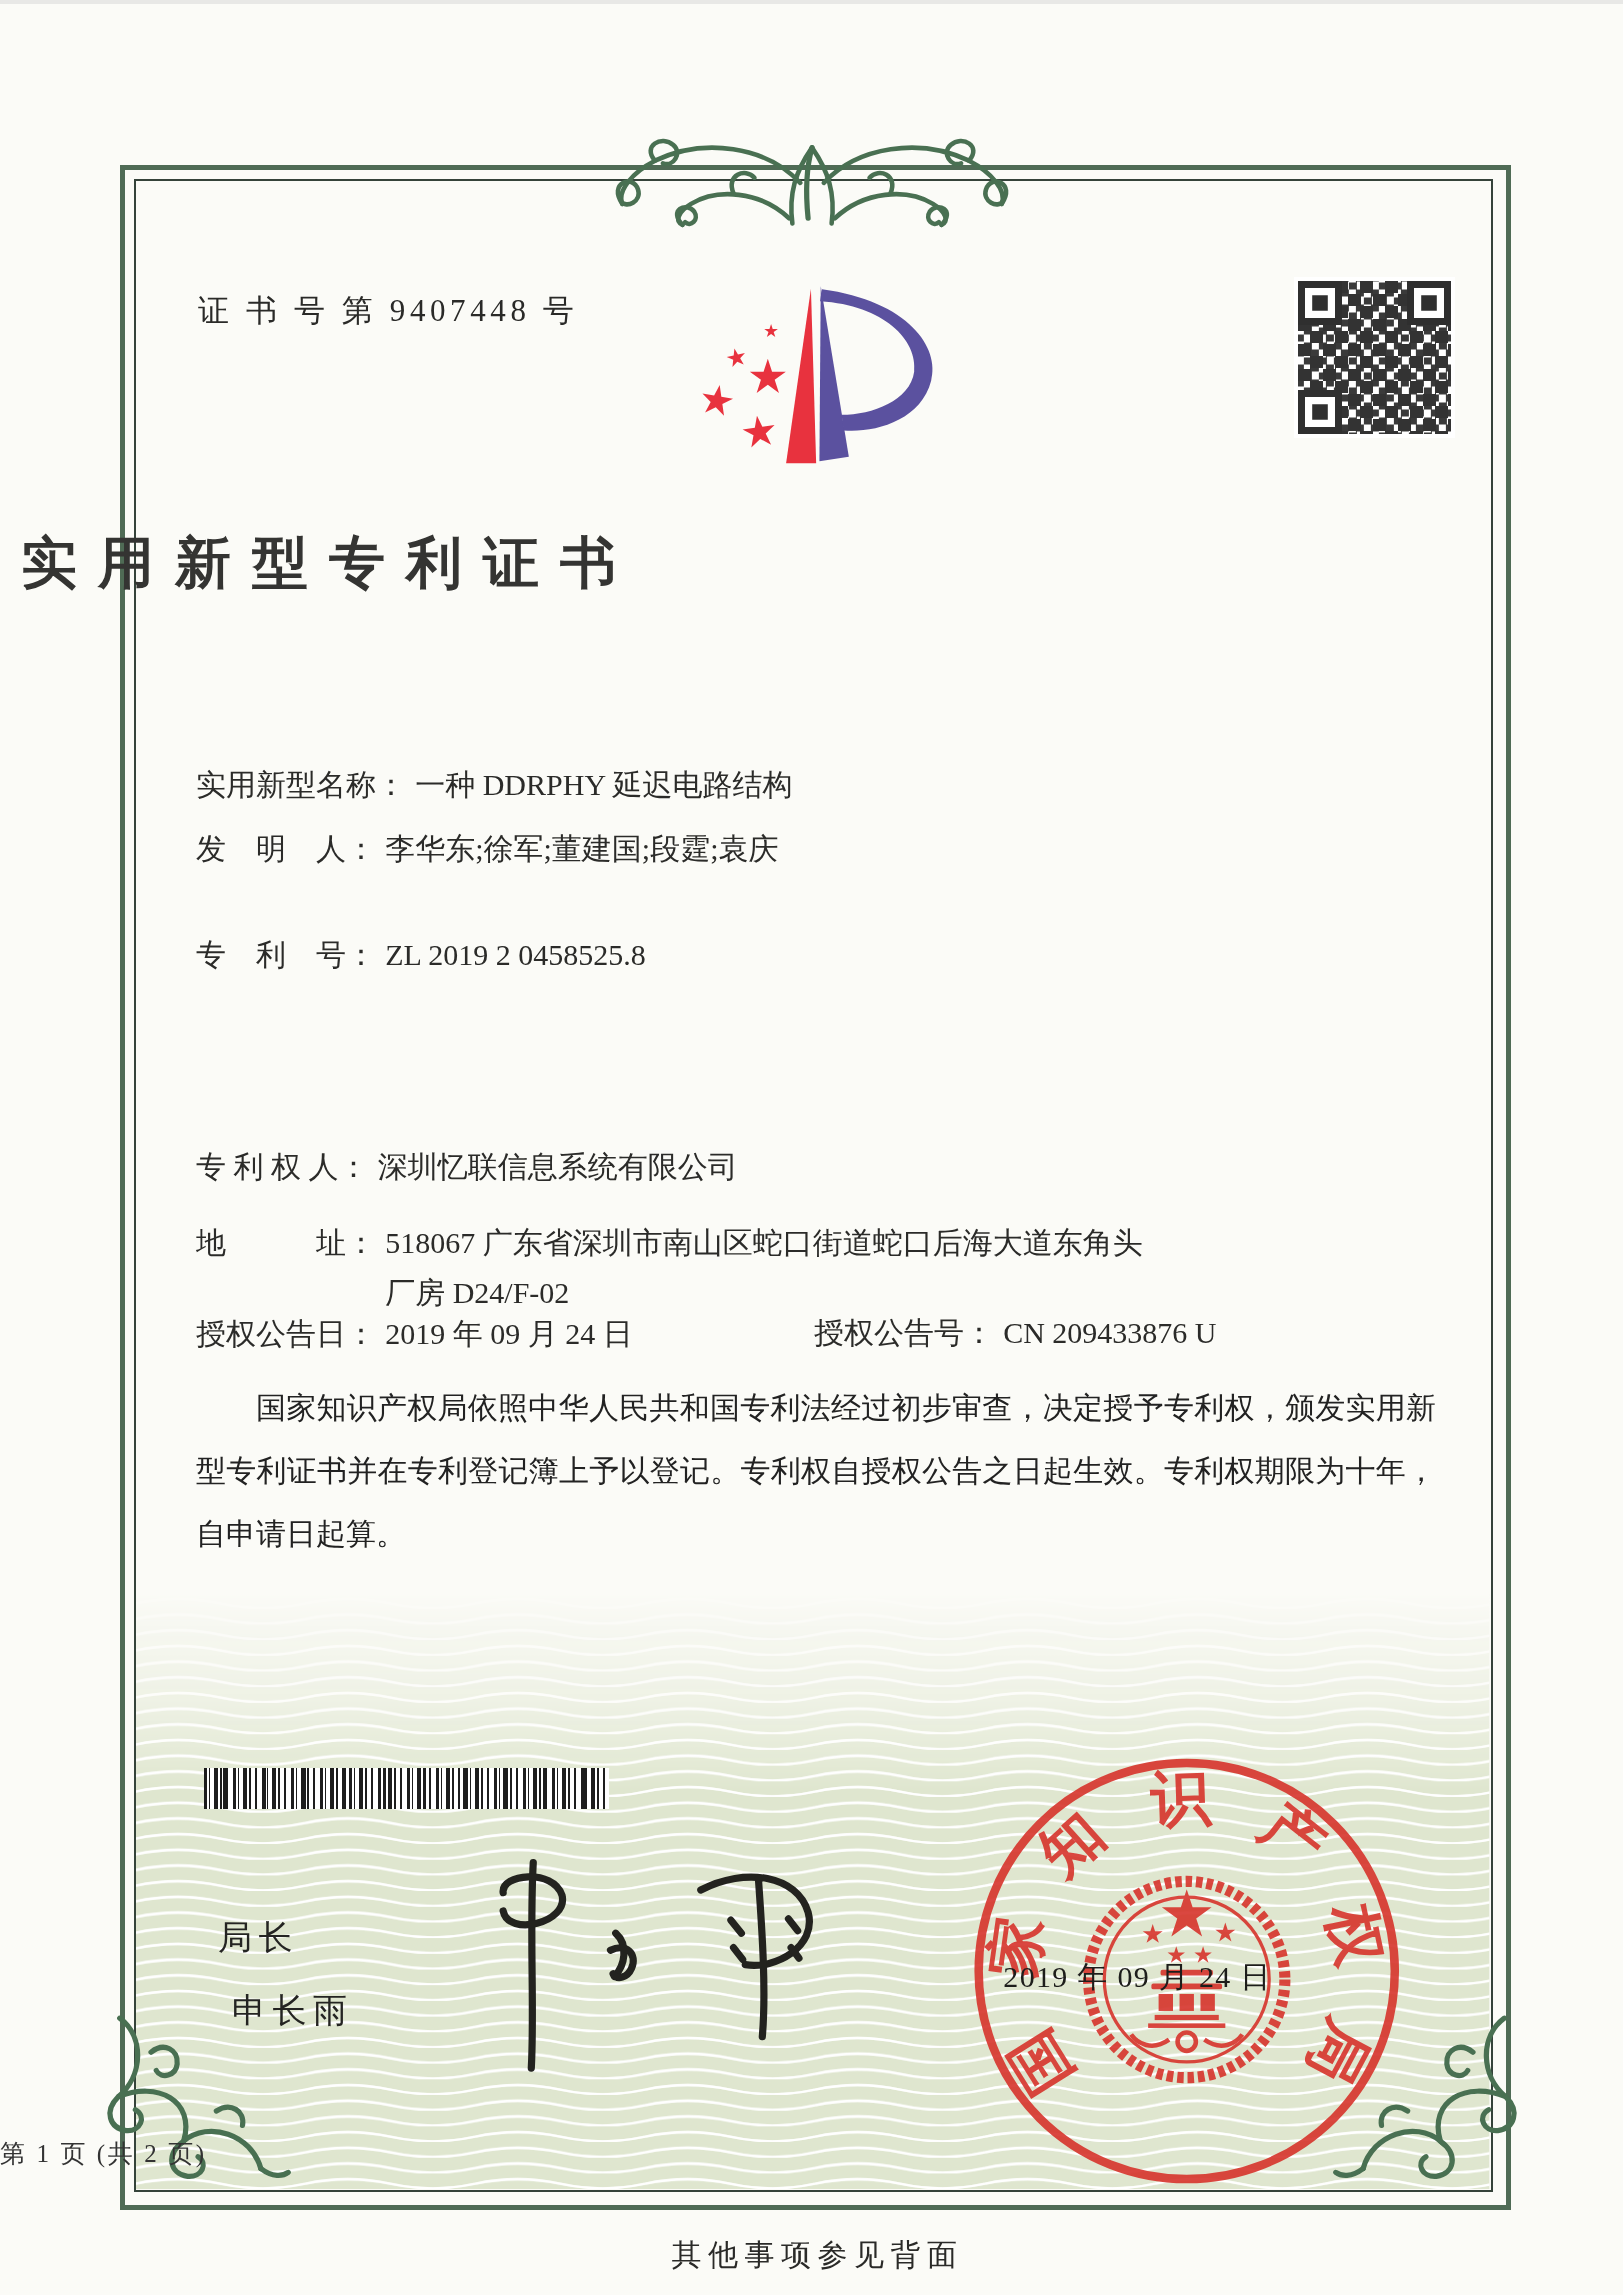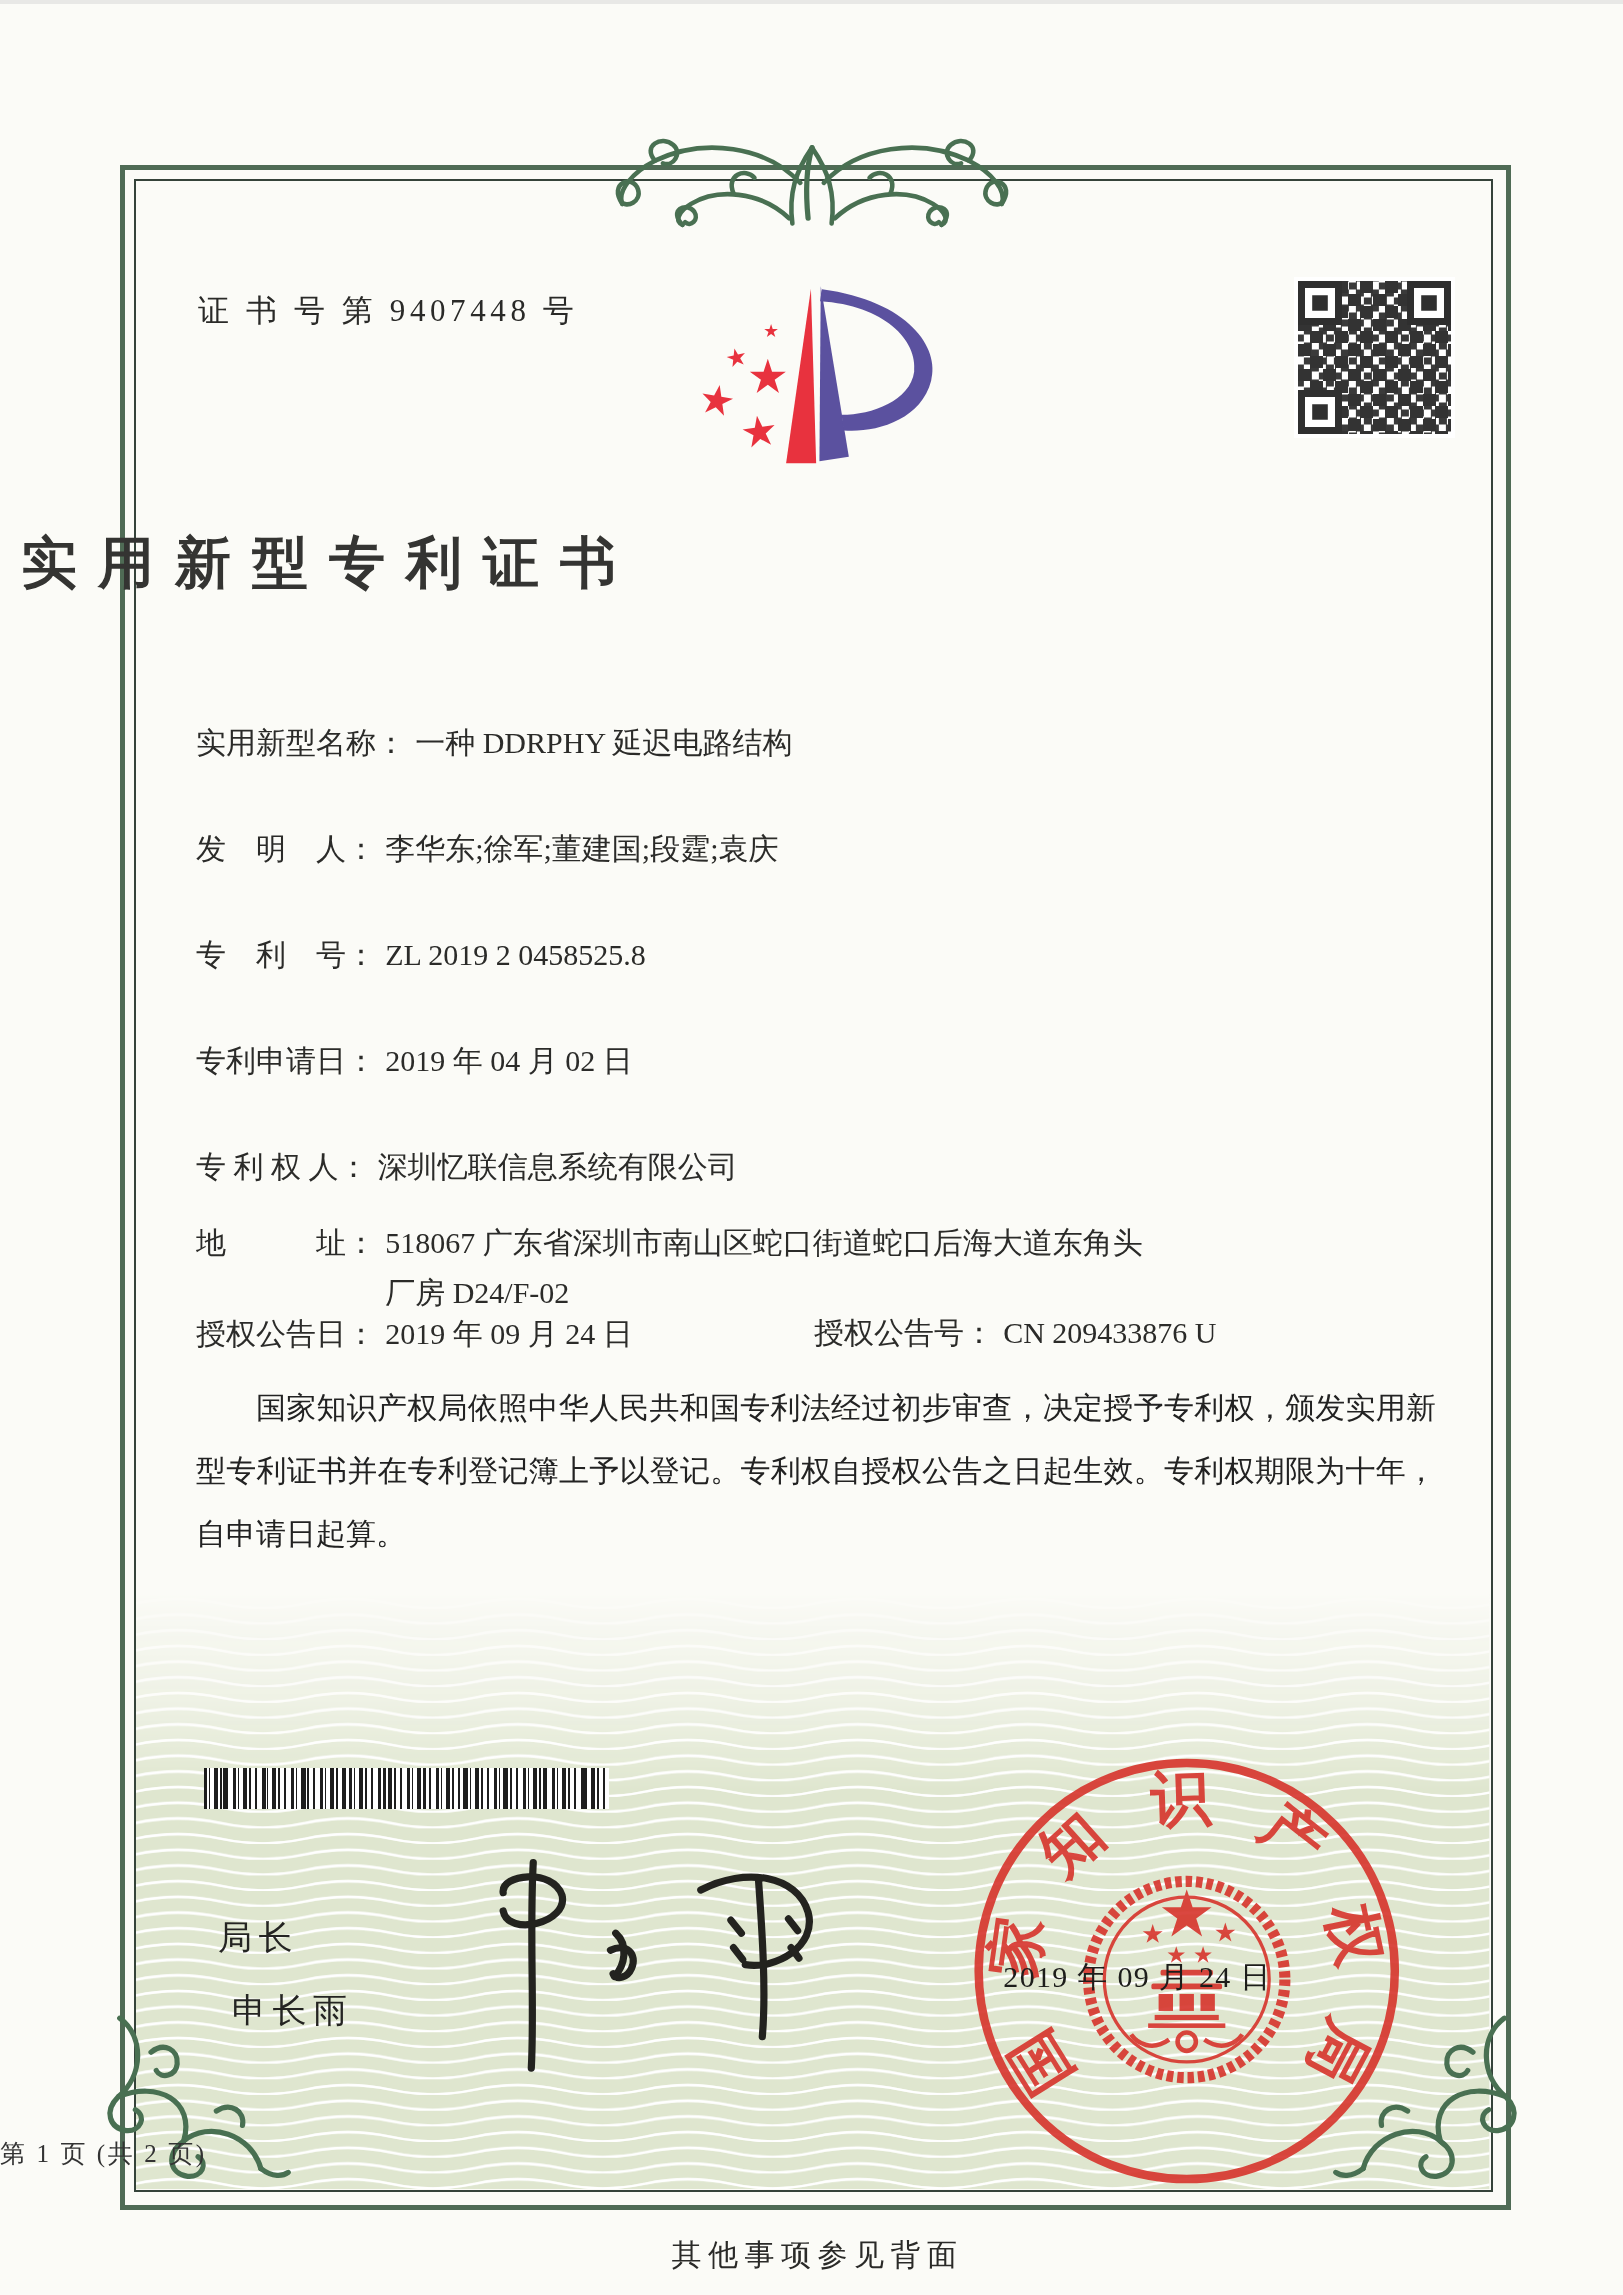--- a/index.html
+++ b/index.html
@@ -138,31 +138,28 @@
 
   <div class="abs qr">
     <div class="qr-data"></div>
     <div class="finder f-tl"></div>
     <div class="finder f-tr"></div>
     <div class="finder f-bl"></div>
   </div>
 
   <div class="abs title">实用新型专利证书</div>
 
-  <div class="abs row" style="top:718px">
+  <div class="abs row" style="top:760px">
     <span class="lab">实用新型名称：</span><span class="val">一种 DDRPHY 延迟电路结构</span>
   </div>
   <div class="abs row" style="top:824px">
     <span class="lab">发　明　人：</span><span class="val">李华东;徐军;董建国;段霆;袁庆</span>
   </div>
   <div class="abs row" style="top:930px">
     <span class="lab">专　利　号：</span><span class="val">ZL 2019 2 0458525.8</span>
-  </div>
-  <div class="abs row" style="top:1036px">
-    <span class="lab">专利申请日：</span><span class="val">2019 年 04 月 02 日</span>
   </div>
   <div class="abs row" style="top:1142px">
     <span class="lab">专 利 权 人：</span><span class="val">深圳忆联信息系统有限公司</span>
   </div>
   <div class="abs row addr" style="top:1214px">
     <span class="lab" style="line-height:50px">地　　　址：</span><span class="val">518067 广东省深圳市南山区蛇口街道蛇口后海大道东角头厂房 D24/F-02</span>
   </div>
   <div class="abs row" style="top:1309px;width:615px">
     <span class="lab">授权公告日：</span><span class="val">2019 年 09 月 24 日</span>
   </div>

